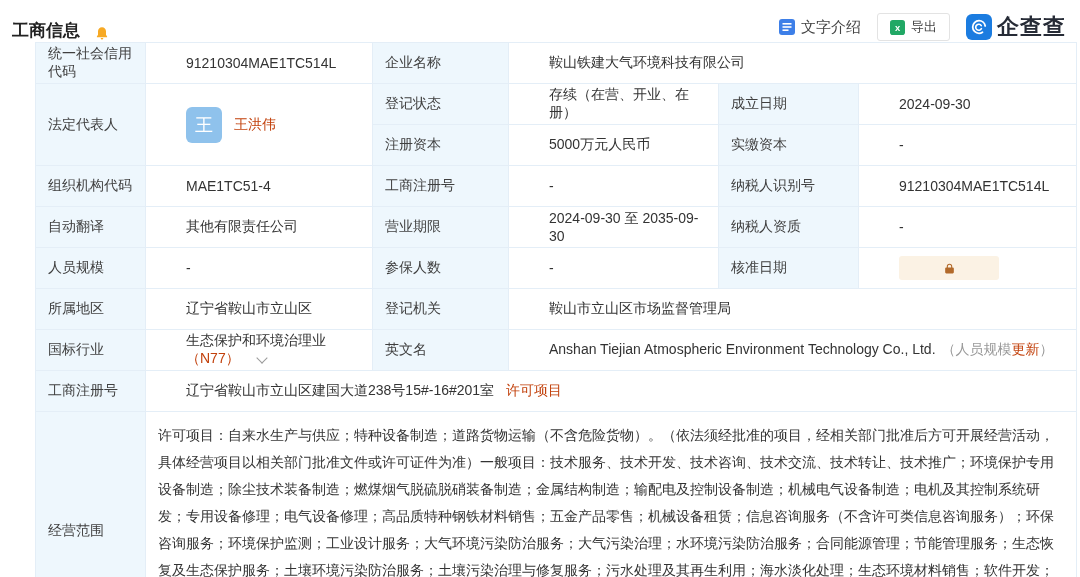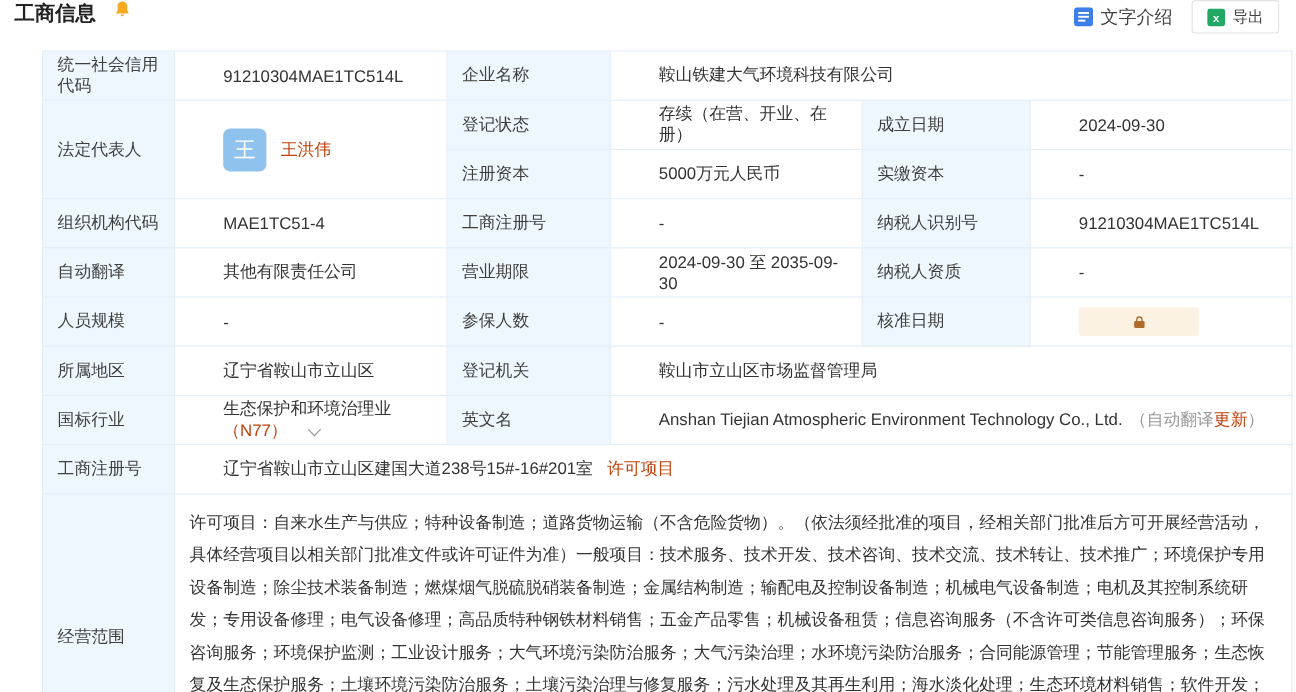--- a/index.html
+++ b/index.html
@@ -3,21 +3,21 @@
 <meta charset="utf-8">
 <style>
   * { margin:0; padding:0; box-sizing:border-box; }
   html,body { background:#fff; }
   body {
     width:1080px; height:577px; overflow:hidden;
     font-family:"Liberation Sans","DejaVu Sans",sans-serif;
     color:#333; font-size:14px;
   }
   .topbar {
-    height:42px; display:flex; align-items:flex-start;
+    height:42px; display:flex; align-items:flex-end;
     padding:0 14px 0 12px;
   }
   .page-title { font-size:17px; font-weight:bold; color:#222; }
   .bell { margin-left:14px; display:flex; align-items:center; }
   .topbar-right { margin-left:auto; display:flex; align-items:center; gap:16px; }
   .tool-item { display:flex; align-items:center; gap:6px; font-size:15px; color:#444; cursor:pointer; }
   .export-btn {
     border:1px solid #e3e3e3; border-radius:3px; padding:4px 12px;
     display:flex; align-items:center; gap:6px; font-size:13px; color:#444; background:#fff; cursor:pointer;
   }
@@ -84,20 +84,29 @@
     </div>
     <button class="export-btn">
       <span class="icon-sq">
         <svg width="15" height="15" viewBox="0 0 16 16">
             <rect width="16" height="16" rx="3" fill="#21a865"></rect>
             <text x="8" y="12" text-anchor="middle" font-size="10" font-weight="bold" fill="#fff" font-family="sans-serif">x</text>
           </svg>
       </span>
       <span>导出</span>
     </button>
+    <div class="brand">
+      <span class="brand-logo">
+        <svg width="18" height="18" viewBox="0 0 24 24">
+          <circle cx="12" cy="12" r="8.4" fill="none" stroke="#fff" stroke-width="2.4" stroke-dasharray="42 11" stroke-dashoffset="-8" stroke-linecap="round"></circle>
+          <path d="M15 10.2a4 4 0 1 0 .2 4" fill="none" stroke="#fff" stroke-width="2.2" stroke-linecap="round"></path>
+        </svg>
+      </span>
+      <span class="brand-name">企查查</span>
+    </div>
   </div>
 </div>
 
 <table class="info">
   <colgroup>
     <col style="width:110px">
       <col style="width:227px">
       <col style="width:136px">
     <col style="width:210px">
       <col style="width:140px">
@@ -167,21 +176,21 @@
   </tr>
   <tr class="r">
     <th>国标行业</th>
     <td>
       <span>生态保护和环境治理业</span>
       <span class="gray">（N77）</span>
       <span class="chevron"></span>
     </td>
     <th>英文名</th>
     <td colspan="3">
-      <span>Anshan Tiejian Atmospheric Environment Technology Co., Ltd.</span><span class="eng-note">（自动翻译</span><a class="link">更新</a><span class="eng-note" style="margin-left:0">）</span>
+      <span>Anshan Tiejian Atmospheric Environment Technology Co., Ltd.</span><span class="eng-note">（人员规模</span><a class="link">更新</a><span class="eng-note" style="margin-left:0">）</span>
     </td>
   </tr>
   <tr class="r">
     <th>工商注册号</th>
     <td colspan="5">
       <span>辽宁省鞍山市立山区建国大道238号15#-16#201室</span>
       <a class="link" style="margin-left:8px">许可项目</a>
     </td>
   </tr>
   <tr style="height:164px">

